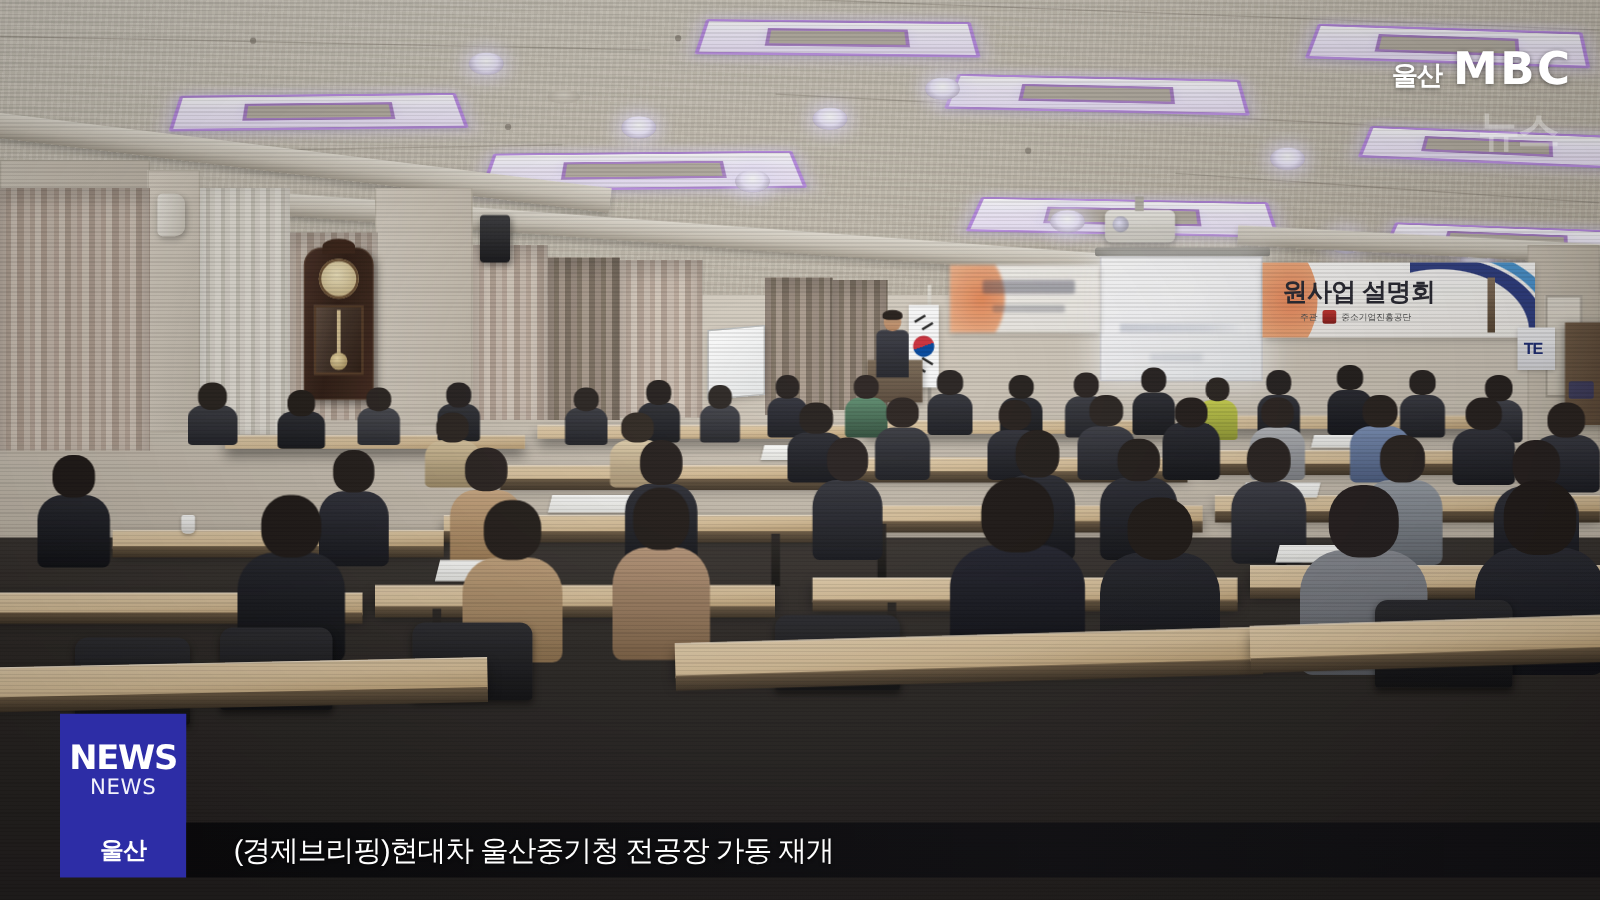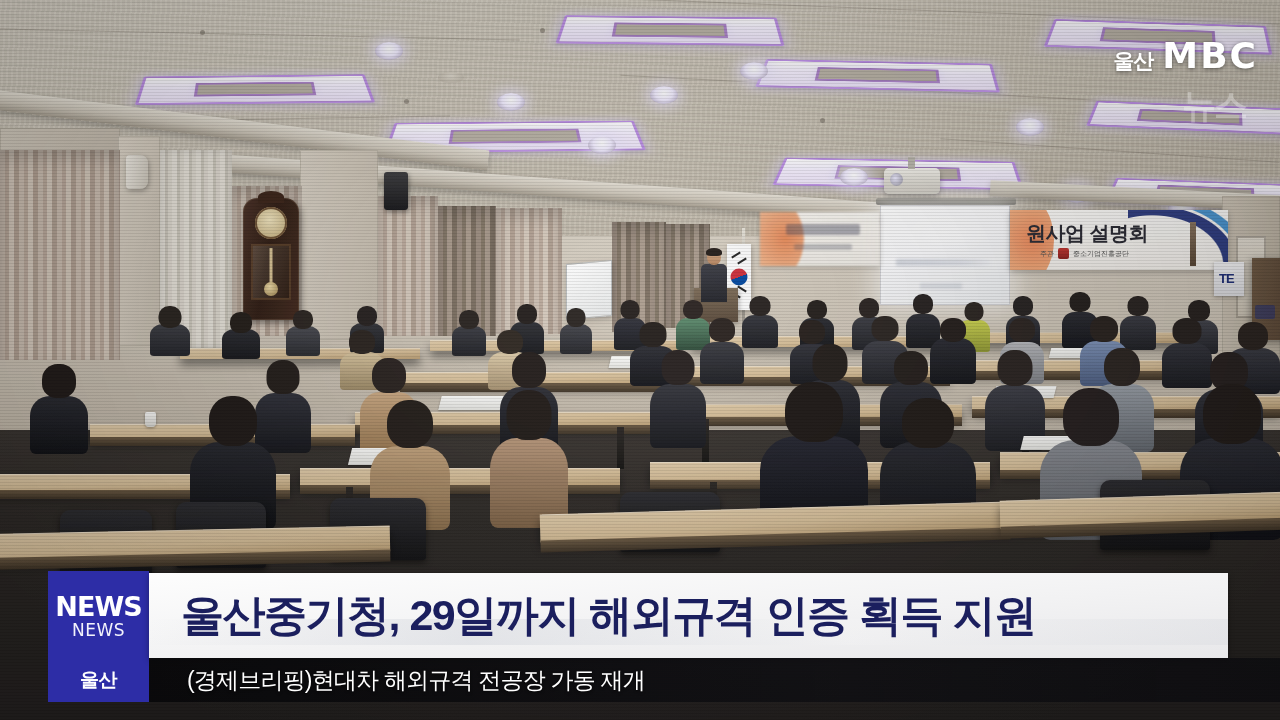--- a/index.html
+++ b/index.html
@@ -676,21 +676,18 @@
   <div class="logo-wm">뉴스</div>
 
   <div class="lt-logo">
     <div class="lt-logo-top">
       <div class="lt-news">NEWS</div>
       <div class="lt-today">NEWS</div>
     </div>
     <div class="lt-region">울산</div>
   </div>
 
-  <div class="lt-headline">
-    <div class="lt-headline-txt">울산중기청, 29일까지 해외규격 인증 획득 지원</div>
+
+  <div class="lt-ticker">
+    <div class="lt-ticker-txt">(경제브리핑)현대차 울산중기청 전공장 가동 재개</div>
   </div>
 
-  <div class="lt-ticker">
-    <div class="lt-ticker-txt">(경제브리핑)현대차 해외규격 전공장 가동 재개</div>
-  </div>
-
 </div>
 
 </body></html>

